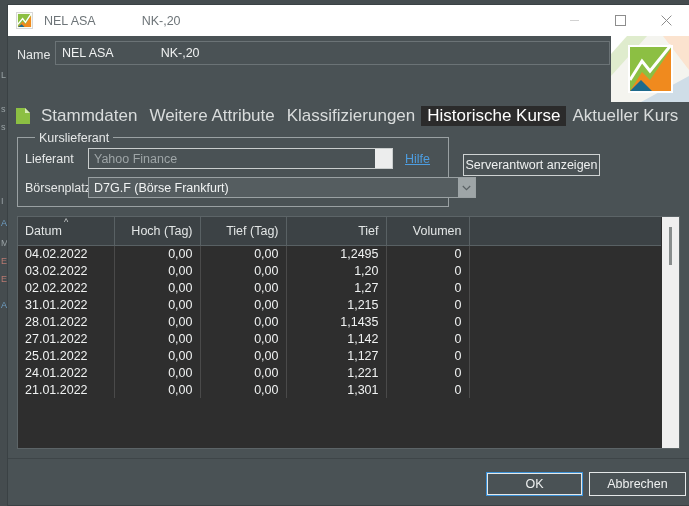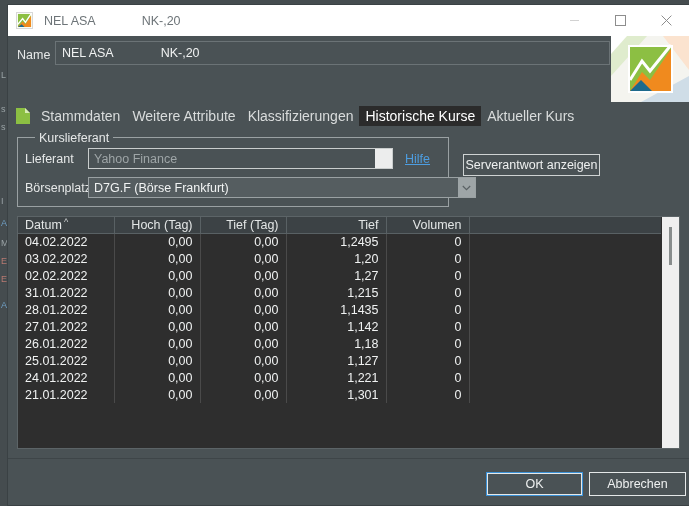--- a/index.html
+++ b/index.html
@@ -140,21 +140,21 @@
     width: 14px; height: 16px;
     margin-left: 8px;
     margin-right: 5px;
     flex: 0 0 auto;
   }
   #doc-icon svg { display:block; }
   .tab {
     height: 20px;
     line-height: 20px;
     padding: 0 6px;
-    font-size: 14px;
+    font-size: 17px;
     color: #d9dcdc;
     white-space: nowrap;
   }
   .tab.active {
     background: #2b2b2b;
     color: #ffffff;
   }
 
   
   #content {
@@ -279,21 +279,21 @@
   table.grid {
     border-collapse: collapse;
     width: 100%;
     table-layout: fixed;
   }
   table.grid th {
     background: #3c4245;
     color: #e3e6e6;
     font-weight: normal;
     font-size: 12.5px;
-    height: 16px;
+    height: 28px;
     padding: 0 7px 0 7px;
     border-right: 1px solid #596164;
     border-bottom: 1px solid #596164;
     text-align: right;
     vertical-align: middle;
     position: relative;
     box-sizing: border-box;
   }
   table.grid th.first { text-align: left; }
   table.grid th.filler { border-right: none; }
@@ -551,28 +551,20 @@
               </tr>
               <tr>
                 <td class="first">27.01.2022</td>
                 <td>0,00</td>
                 <td>0,00</td>
                 <td>1,142</td>
                 <td>0</td>
                 <td class="filler"></td>
               </tr>
               <tr>
-                <td class="first">26.01.2022</td>
-                <td>0,00</td>
-                <td>0,00</td>
-                <td>1,18</td>
-                <td>0</td>
-                <td class="filler"></td>
-              </tr>
-              <tr>
                 <td class="first">25.01.2022</td>
                 <td>0,00</td>
                 <td>0,00</td>
                 <td>1,127</td>
                 <td>0</td>
                 <td class="filler"></td>
               </tr>
               <tr>
                 <td class="first">24.01.2022</td>
                 <td>0,00</td>

